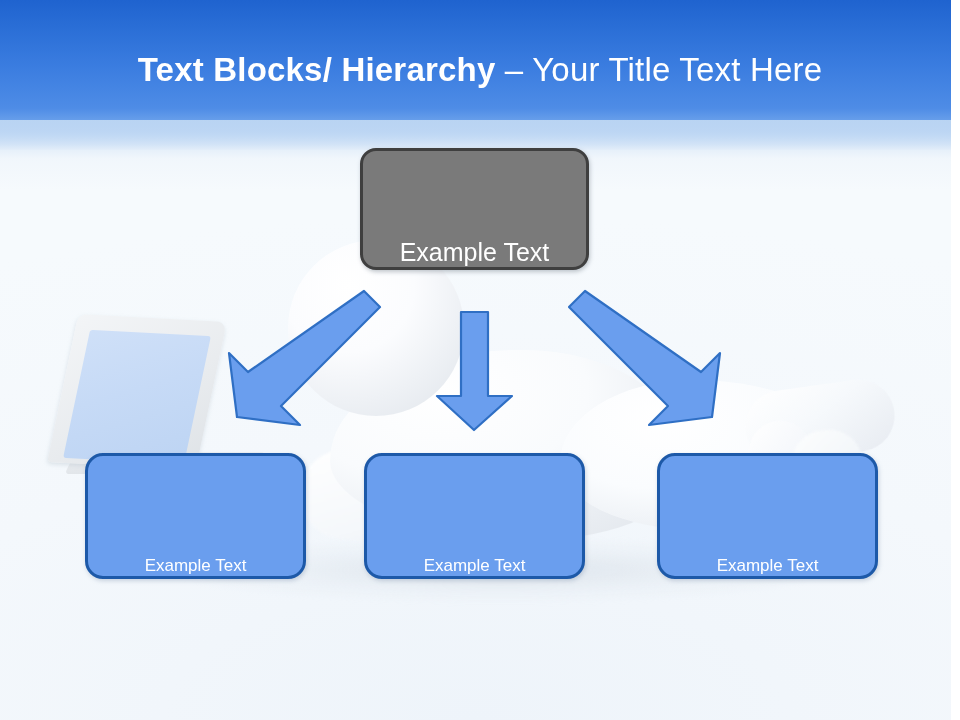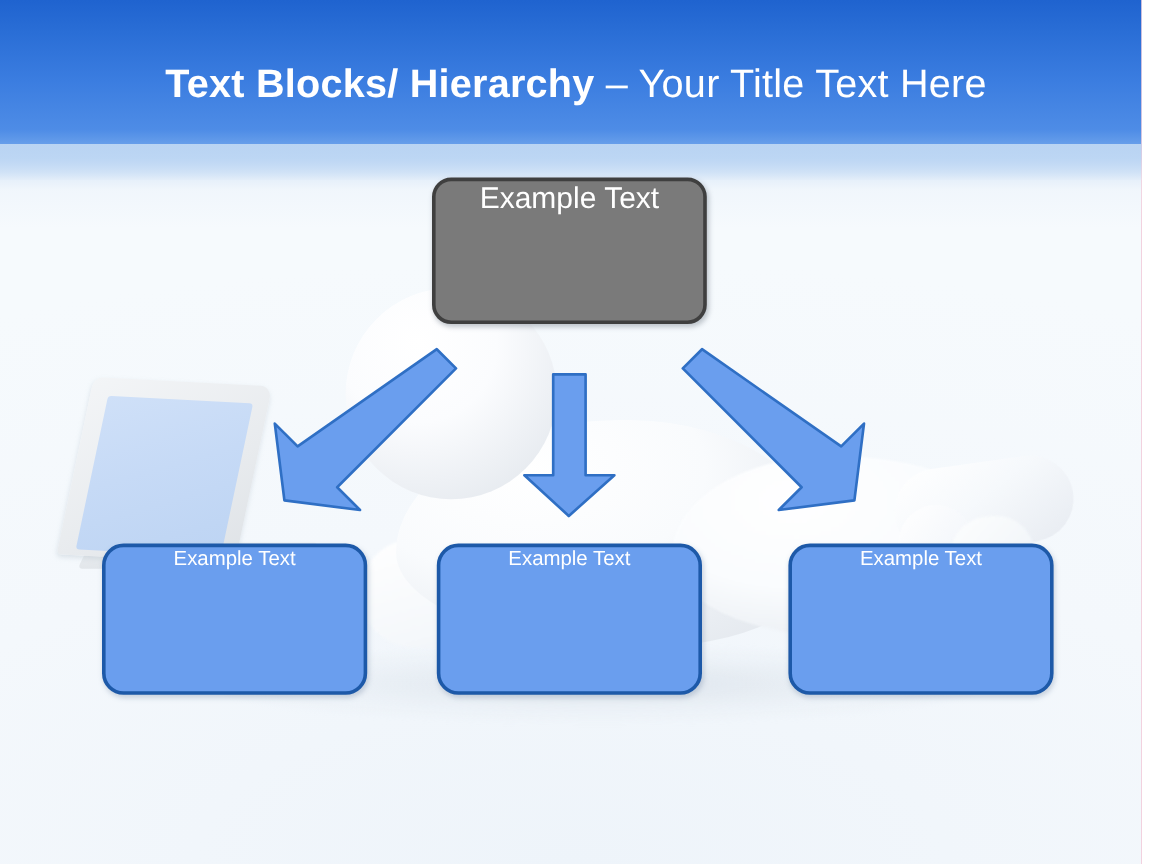--- a/index.html
+++ b/index.html
@@ -147,21 +147,21 @@
     letter-spacing: 0.2px;
     white-space: nowrap;
   }
   .title .strong { font-weight: bold; }
   .title .light  { font-weight: normal; }
 
   
   .node {
     position: absolute;
     display: flex;
-    align-items: flex-start;
+    align-items: flex-end;
     justify-content: center;
     text-align: center;
     color: #ffffff;
     box-sizing: border-box;
   }
   .node-top {
     left: 360px; top: 148px;
     width: 229px; height: 122px;
     background: #7a7a7a;
     border: 3px solid #3f3f3f;

